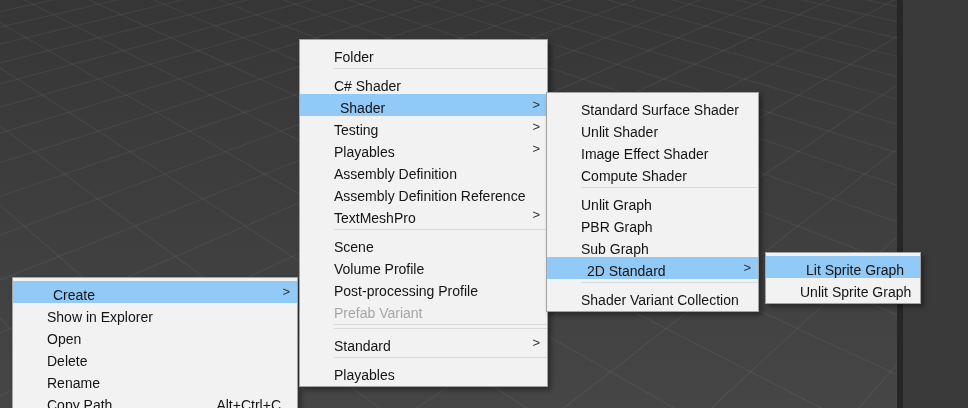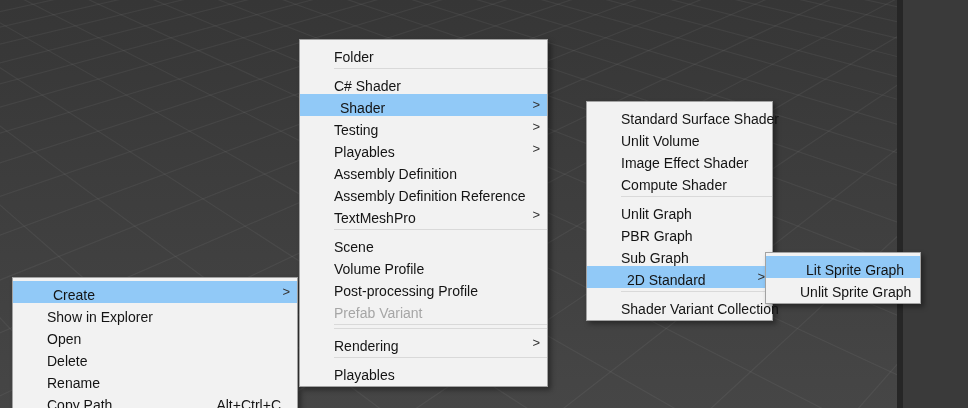--- a/index.html
+++ b/index.html
@@ -35,21 +35,21 @@
   .lbl{flex:1 1 auto;}
   .shortcut{margin-right:8px;}
   .arrow{
     position:absolute; right:7px; top:50%; transform:translateY(-54%);
     font-size:13px; color:#333; line-height:1;
   }
   .sep{height:1px; background:var(--sep); margin:3px 0 3px 34px;}
 
   #menu-context{left:12px; top:277px; width:286px;}
   #menu-create {left:299px; top:39px;  width:249px;}
-  #menu-shader {left:546px; top:101px;  width:187px;margin-left:40px;}
+  #menu-shader {left:546px; top:92px;  width:213px;}
   #menu-2d     {left:765px; top:252px; width:156px;}
 </style>
 </head>
 <body>
 
 <div class="scene">
   <svg id="grid-svg" width="900" height="408">
       <line x1="1500" y1="-320" x2="-2300" y2="520" stroke="#ffffff" stroke-opacity="0.055" stroke-width="1.2"></line>
       <line x1="1500" y1="-320" x2="-2130" y2="520" stroke="#ffffff" stroke-opacity="0.055" stroke-width="1.2"></line>
       <line x1="1500" y1="-320" x2="-1960" y2="520" stroke="#ffffff" stroke-opacity="0.055" stroke-width="1.2"></line>
@@ -158,34 +158,34 @@
     </div>
     <div class="menu-item">
       <span class="lbl">Post-processing Profile</span>
     </div>
     <div class="menu-item dis">
       <span class="lbl">Prefab Variant</span>
     </div>
     <div class="sep"></div>
     <div class="sep"></div>
     <div class="menu-item">
-      <span class="lbl">Rendering</span>
+      <span class="lbl">Standard</span>
       <span class="arrow">&gt;</span>
     </div>
     <div class="sep"></div>
     <div class="menu-item">
       <span class="lbl">Playables</span>
     </div>
   </div>
 <div class="menu" id="menu-shader">
     <div class="menu-item">
       <span class="lbl">Standard Surface Shader</span>
     </div>
     <div class="menu-item">
-      <span class="lbl">Unlit Volume</span>
+      <span class="lbl">Unlit Shader</span>
     </div>
     <div class="menu-item">
       <span class="lbl">Image Effect Shader</span>
     </div>
     <div class="menu-item">
       <span class="lbl">Compute Shader</span>
     </div>
     <div class="sep"></div>
     <div class="menu-item">
       <span class="lbl">Unlit Graph</span>

